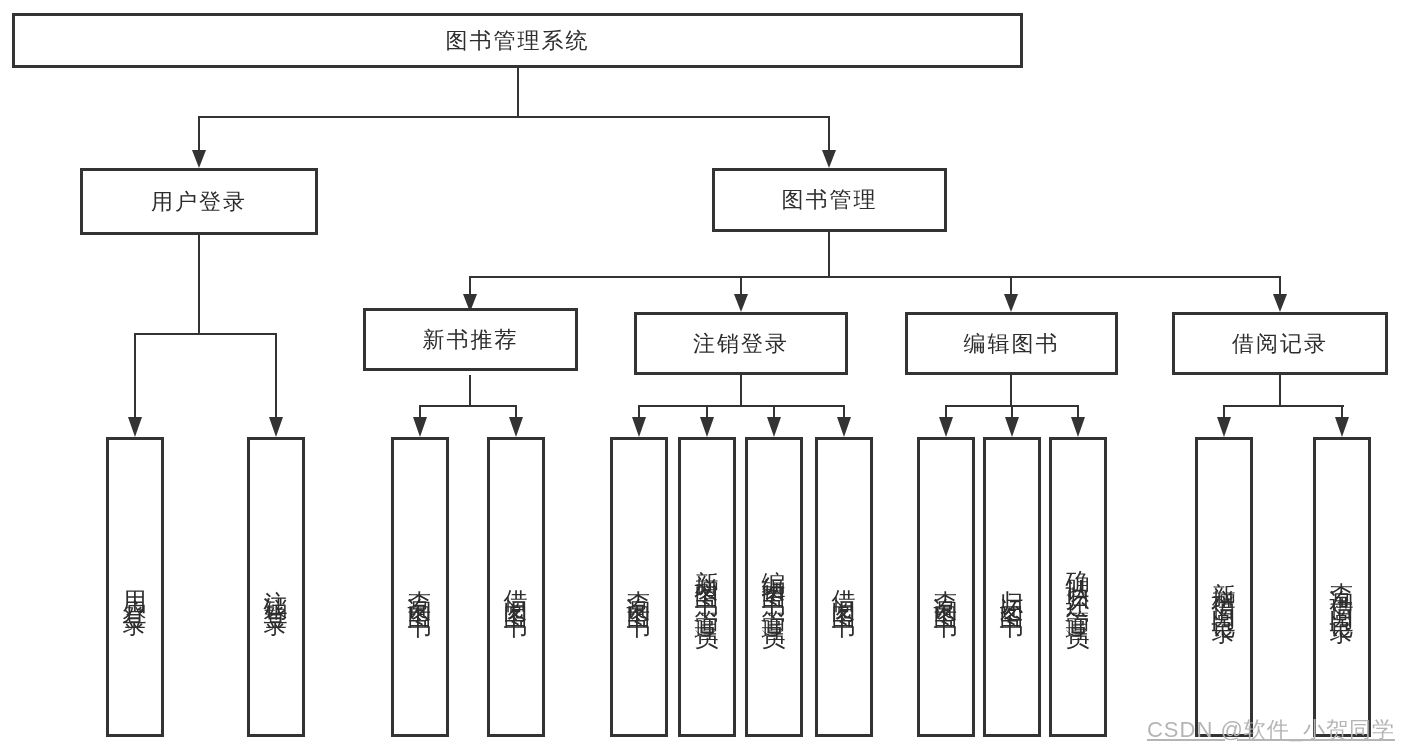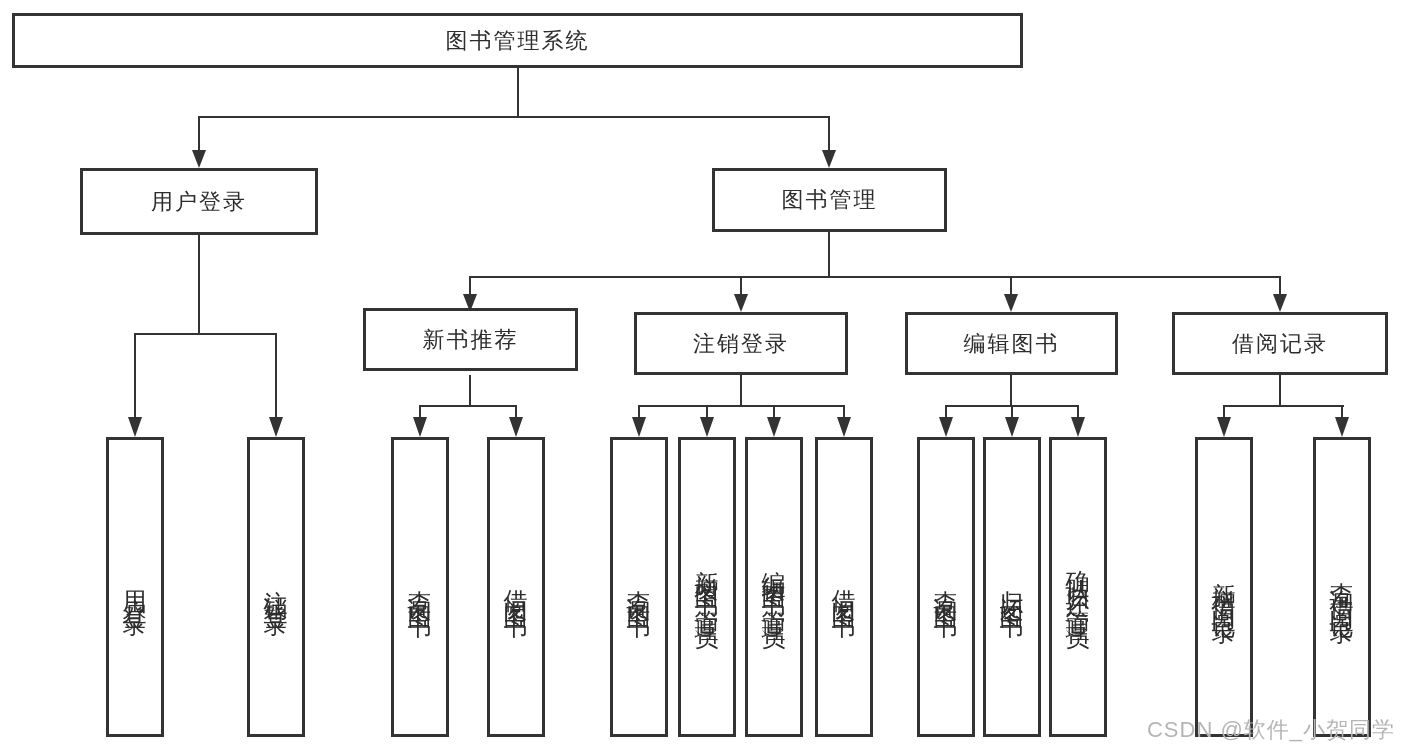--- a/index.html
+++ b/index.html
@@ -15,21 +15,21 @@
     background:var(--box-bg);border:3px solid var(--line);display:flex;
     align-items:center;justify-content:center;color:var(--text);}
   .leaf .vtext{writing-mode:vertical-rl;text-orientation:mixed;font-size:24px;
     letter-spacing:8px;line-height:1.05;white-space:nowrap;}
   .line{position:absolute;background:var(--line);}
   .arrow{position:absolute;width:0;height:0;
     border-left:7px solid transparent;border-right:7px solid transparent;
     border-top:20px solid var(--line);}
   .arrow.sm{border-top-width:18px;}
   .watermark{position:absolute;right:10px;bottom:2px;font-size:22px;
-    color:var(--watermark);letter-spacing:1px;}
+    color:var(--watermark);letter-spacing:1px;text-decoration:underline;}
 </style>
 </head>
 <body>
 
 <div class="canvas">
 
   <div class="node" style="left:12px;top:13px;width:1011px;height:55px">
     <span>图书管理系统</span>
   </div>
 

